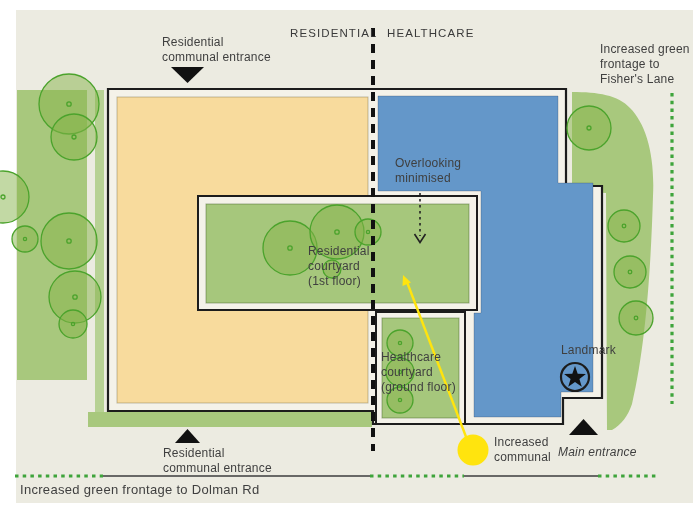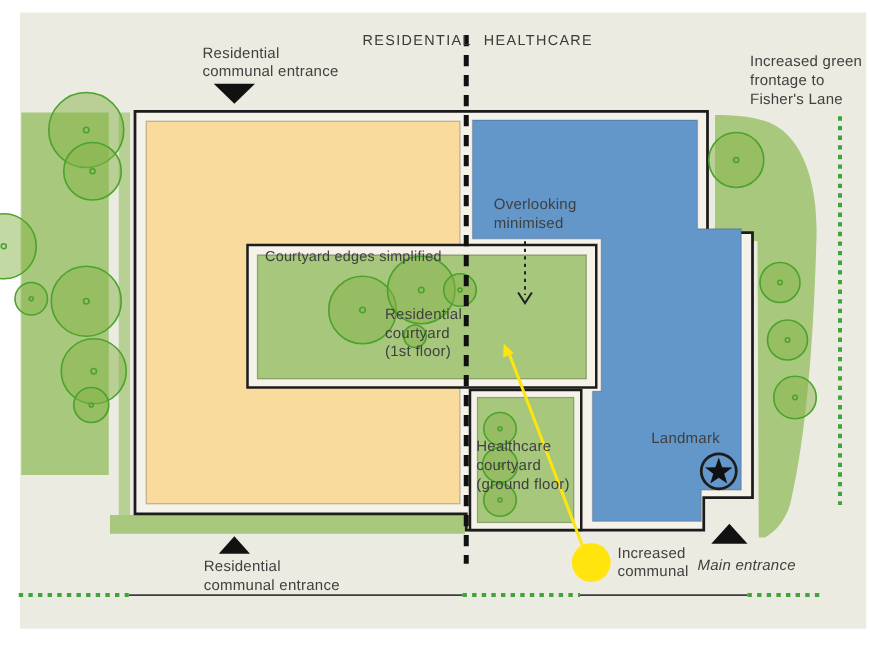--- a/index.html
+++ b/index.html
@@ -18,21 +18,21 @@
   .dolman{font-size:13px;letter-spacing:.3px;}
   
   #lbl-top-entrance{left:162px;top:35px;}
   #lbl-residential{left:290px;top:26px;}
   #lbl-healthcare{left:387px;top:26px;}
   #lbl-fishers{left:600px;top:42px;}
   #lbl-overlooking{left:395px;top:156px;}
   #lbl-courtyard-edges{left:212px;top:199px;}
   #lbl-res-courtyard{left:308px;top:244px;}
   #lbl-hc-courtyard{left:381px;top:350px;}
-  #lbl-landmark{left:521px;top:343px;text-align:right;}
+  #lbl-landmark{left:561px;top:343px;text-align:right;}
   #lbl-sunlight{left:494px;top:435px;}
   #lbl-main-entrance{left:558px;top:445px;font-style:italic;}
   #lbl-bottom-entrance{left:163px;top:446px;}
   #lbl-dolman{left:20px;top:482px;}
 </style>
 </head>
 <body>
 
 <div id="canvas">
 
@@ -175,26 +175,26 @@
 
   <div class="lbl" id="lbl-top-entrance">Residential
 communal entrance</div>
   <div class="lbl section-lbl" id="lbl-residential">RESIDENTIAL</div>
   <div class="lbl section-lbl" id="lbl-healthcare">HEALTHCARE</div>
   <div class="lbl" id="lbl-fishers">Increased green
 frontage to
 Fisher's Lane</div>
   <div class="lbl" id="lbl-overlooking">Overlooking
 minimised</div>
-  <div class="lbl small-lbl" id="lbl-courtyard-edges">Courtyard edges simplified</div>
   <div class="lbl" id="lbl-res-courtyard">Residential
 courtyard
 (1st floor)</div>
   <div class="lbl" id="lbl-hc-courtyard">Healthcare
 courtyard
 (ground floor)</div>
   <div class="lbl" id="lbl-landmark">Landmark</div>
   <div class="lbl" id="lbl-sunlight">Increased
 communal</div>
   <div class="lbl" id="lbl-main-entrance">Main entrance</div>
   <div class="lbl" id="lbl-bottom-entrance">Residential
 communal entrance</div>
+  <div class="lbl dolman" id="lbl-dolman">Increased green frontage to Dolman Rd</div>
 </div>
 
 </body></html>

